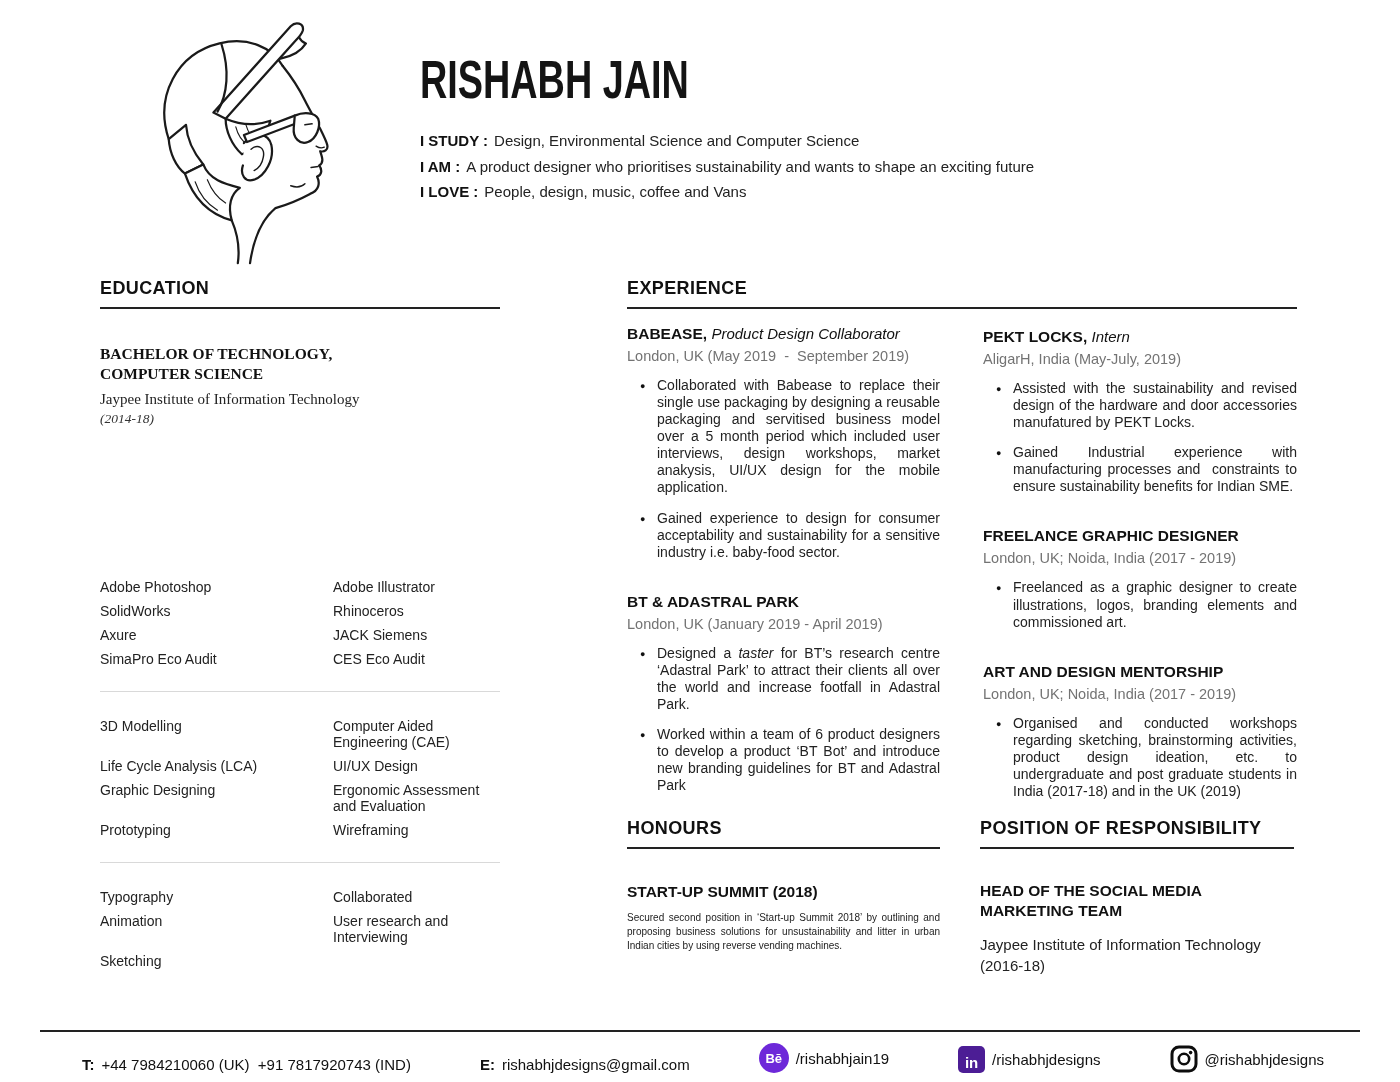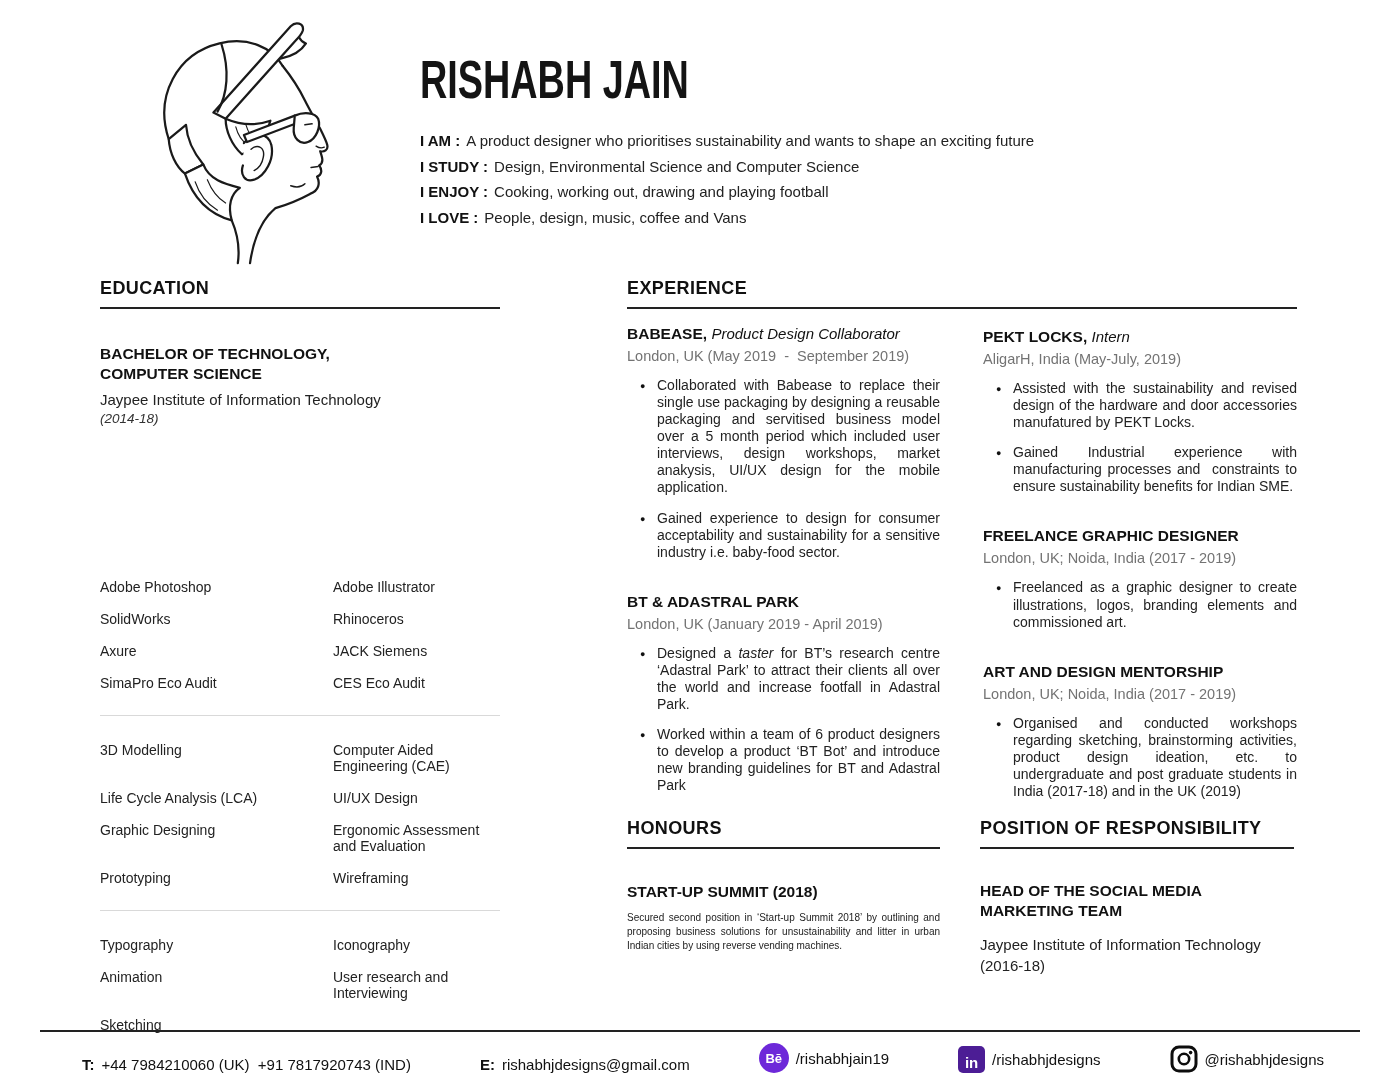--- a/index.html
+++ b/index.html
@@ -22,28 +22,28 @@
   .intro-label { font-weight:bold; color:#111; margin-right:6px; }
 
   
   .section-heading {
     font-size:18px; font-weight:bold; letter-spacing:0.4px; color:#111;
     border-bottom:2.5px solid #222; padding-bottom:8px;
   }
 
   
   .col-left { position:absolute; left:100px; top:278px; width:400px; }
-  .edu-entry { margin-top:35px; }
+  .edu-entry { margin-top:35px;font-family:Liberation Serif, serif; }
   .degree { font-size:15.5px; font-weight:bold; line-height:1.3; color:#111; }
   .school { font-size:15px; margin-top:7px; color:#222; }
   .years  { font-size:13.5px; font-style:italic; margin-top:3px; color:#333; }
 
   .skills-block { position:absolute; left:100px; top:553px; width:400px; }
   .skill-group {
-    display:grid; grid-template-columns:233px 1fr; row-gap:16px;
+    display:grid; grid-template-columns:233px 1fr; row-gap:8px;
     font-size:14px; padding:26px 0 24px; color:#222;
   }
   .skill-divider { border-top:1px solid #d9d9d9; }
 
   
   .exp-heading-block { position:absolute; left:627px; top:278px; width:670px; }
   .col-mid   { position:absolute; left:627px; top:325px; width:313px; }
   .col-right { position:absolute; left:983px; top:328px; width:314px; }
   .job-title { font-size:15.5px; font-weight:bold; color:#111; }
   .job-role  { font-weight:normal; font-style:italic; font-size:15px; }
@@ -110,27 +110,24 @@
       <path d="M176,112 L183,111" stroke-width="1.6"></path>
       <path d="M187,133 C190,135 193,135 195,134" stroke-width="1.4"></path>
       <path d="M182,154 L189,153" stroke-width="1.4"></path>
       <path d="M162,172 C168,174 173,173 176,170" stroke-width="1.4"></path>
     </g>
   </svg>
 
   <div class="header-text">
     <div class="name">RISHABH JAIN</div>
     <div class="intro-line">
+      <span class="intro-label">I STUDY :</span><span>Design, Environmental Science and Computer Science</span>
+    </div>
+    <div class="intro-line">
       <span class="intro-label">I AM :</span><span>A product designer who prioritises sustainability and wants to shape an exciting future</span>
-    </div>
-    <div class="intro-line">
-      <span class="intro-label">I STUDY :</span><span>Design, Environmental Science and Computer Science</span>
-    </div>
-    <div class="intro-line">
-      <span class="intro-label">I ENJOY :</span><span>Cooking, working out, drawing and playing football</span>
     </div>
     <div class="intro-line">
       <span class="intro-label">I LOVE :</span><span>People, design, music, coffee and Vans</span>
     </div>
   </div>
 
   <div class="col-left">
     <div class="section-heading">EDUCATION</div>
     <div class="edu-entry">
       <div class="degree preline">BACHELOR OF TECHNOLOGY,
@@ -158,21 +155,21 @@
       <div>Life Cycle Analysis (LCA)</div>
       <div>UI/UX Design</div>
       <div>Graphic Designing</div>
       <div>Ergonomic Assessment and Evaluation</div>
       <div>Prototyping</div>
       <div>Wireframing</div>
     </div>
     <div class="skill-divider"></div>
     <div class="skill-group">
       <div>Typography</div>
-      <div>Iconography</div>
+      <div>Collaborated</div>
       <div>Animation</div>
       <div>User research and Interviewing</div>
       <div>Sketching</div>
       <div></div>
     </div>
   </div>
 
   <div class="exp-heading-block">
     <div class="section-heading">EXPERIENCE</div>
   </div>

